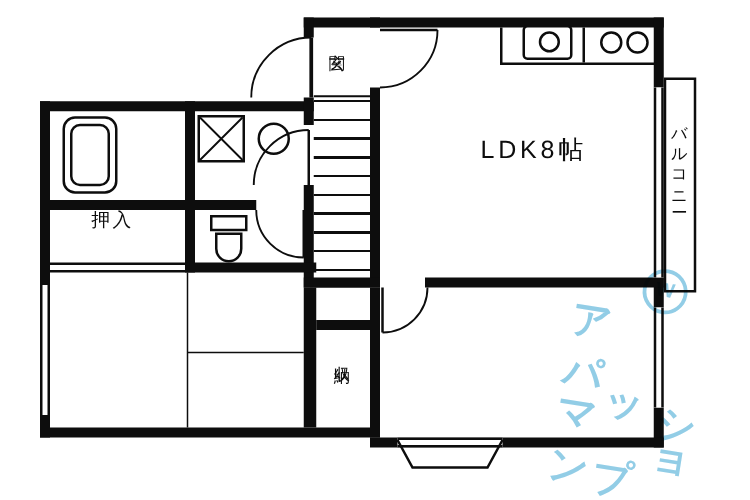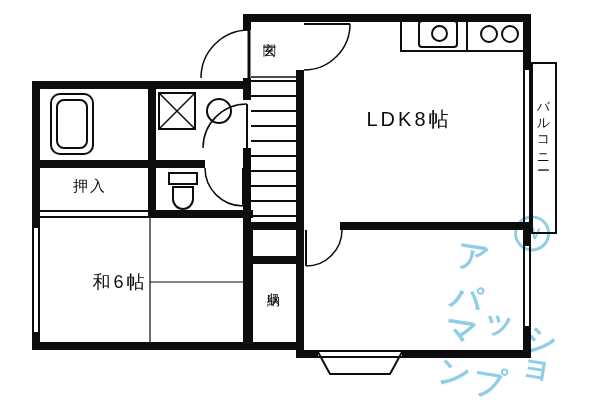--- a/index.html
+++ b/index.html
@@ -93,24 +93,23 @@
     <path d="M 304 24 L 350 24" stroke-width="2"></path>
     <path d="M 350 24 A 46 46 0 0 1 304 70" stroke-width="1.5"></path>
     <path d="M 160 94 L 194 128 M 194 94 L 160 128" stroke-width="1.5"></path>
     <path d="M 318 352 L 330 374 L 390 374 L 402 352" stroke-width="2"></path>
     <path d="M 251 77 L 296 77" stroke-width="1.5"></path>
     <path d="M 150 218 L 150 342" stroke-width="1.2"></path>
     <path d="M 150 282 L 243 282" stroke-width="1.2"></path>
   </svg>
 
   <div class="label vtext" style="left:260px;top:32px;font-size:13px;letter-spacing:2px;">玄関</div>
-  <div class="label center" style="left:324px;top:106px;width:170px;font-size:20px;letter-spacing:3px;">LDK8帖</div>
+  <div class="label center" style="left:342px;top:106px;width:170px;font-size:20px;letter-spacing:3px;">LDK8帖</div>
   <div class="label vtext" style="left:534px;top:92px;font-size:13px;letter-spacing:3px;">バルコニー</div>
-  <div class="label center" style="left:48px;top:177px;width:84px;font-size:15px;letter-spacing:2px;">押入</div>
-  <div class="label center" style="left:56px;top:270px;width:128px;font-size:18px;letter-spacing:3px;">和6帖</div>
+  <div class="label center" style="left:48px;top:167px;width:84px;font-size:15px;letter-spacing:2px;">押入</div>
   <div class="label vtext" style="left:264px;top:282px;font-size:13px;letter-spacing:2px;">収納</div>
 
   <div class="watermark">
     <div class="wm-logo">
         <span>W</span>
       </div>
     <div class="wm-col wm-col1">アパマン</div>
     <div class="wm-col wm-col2">ショップ</div>
   </div>
 

